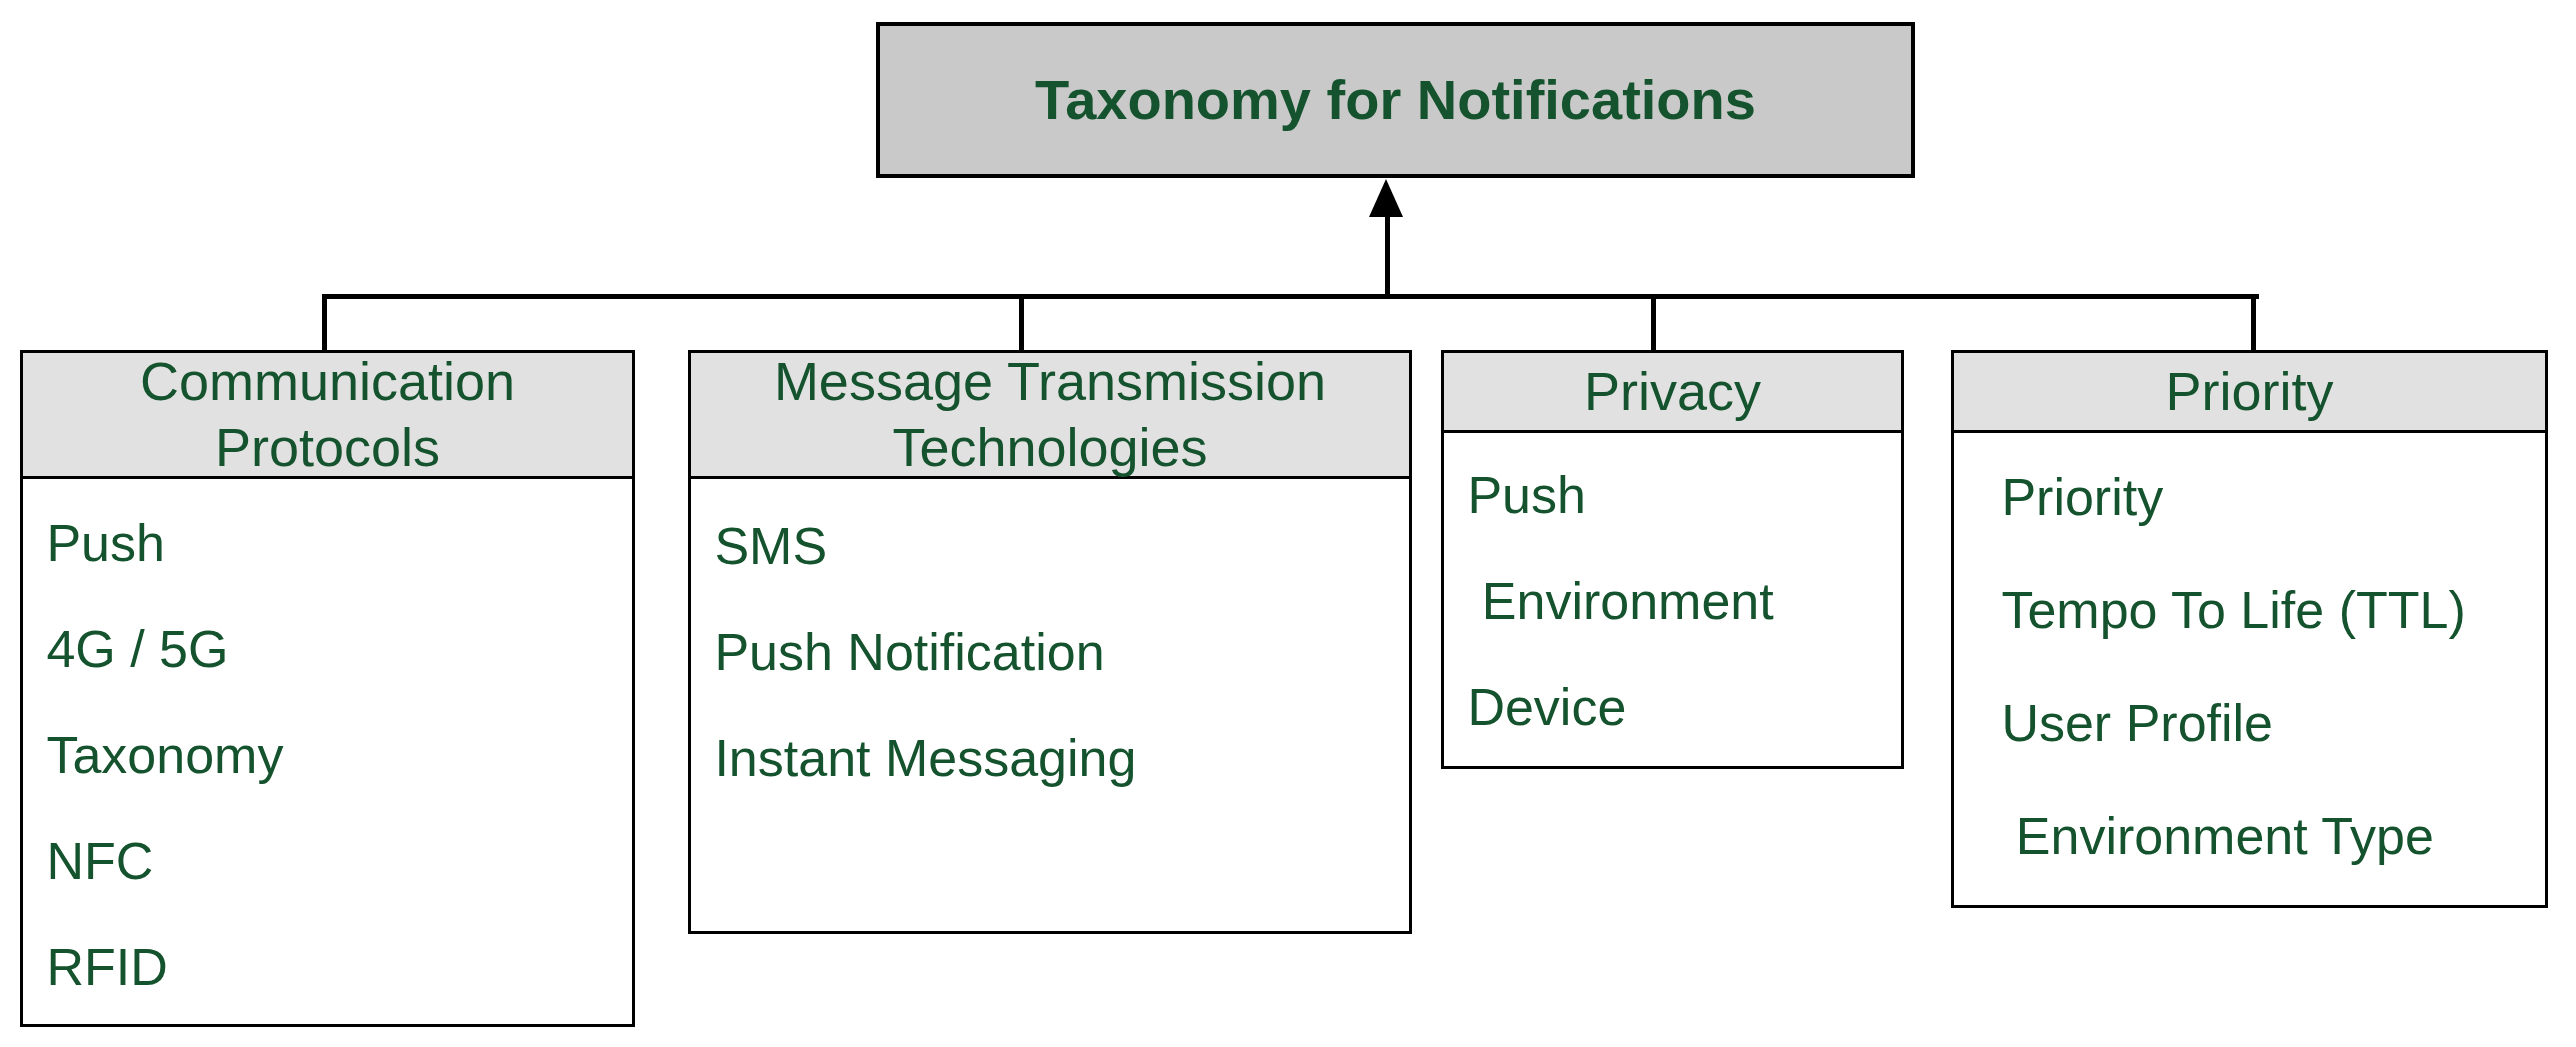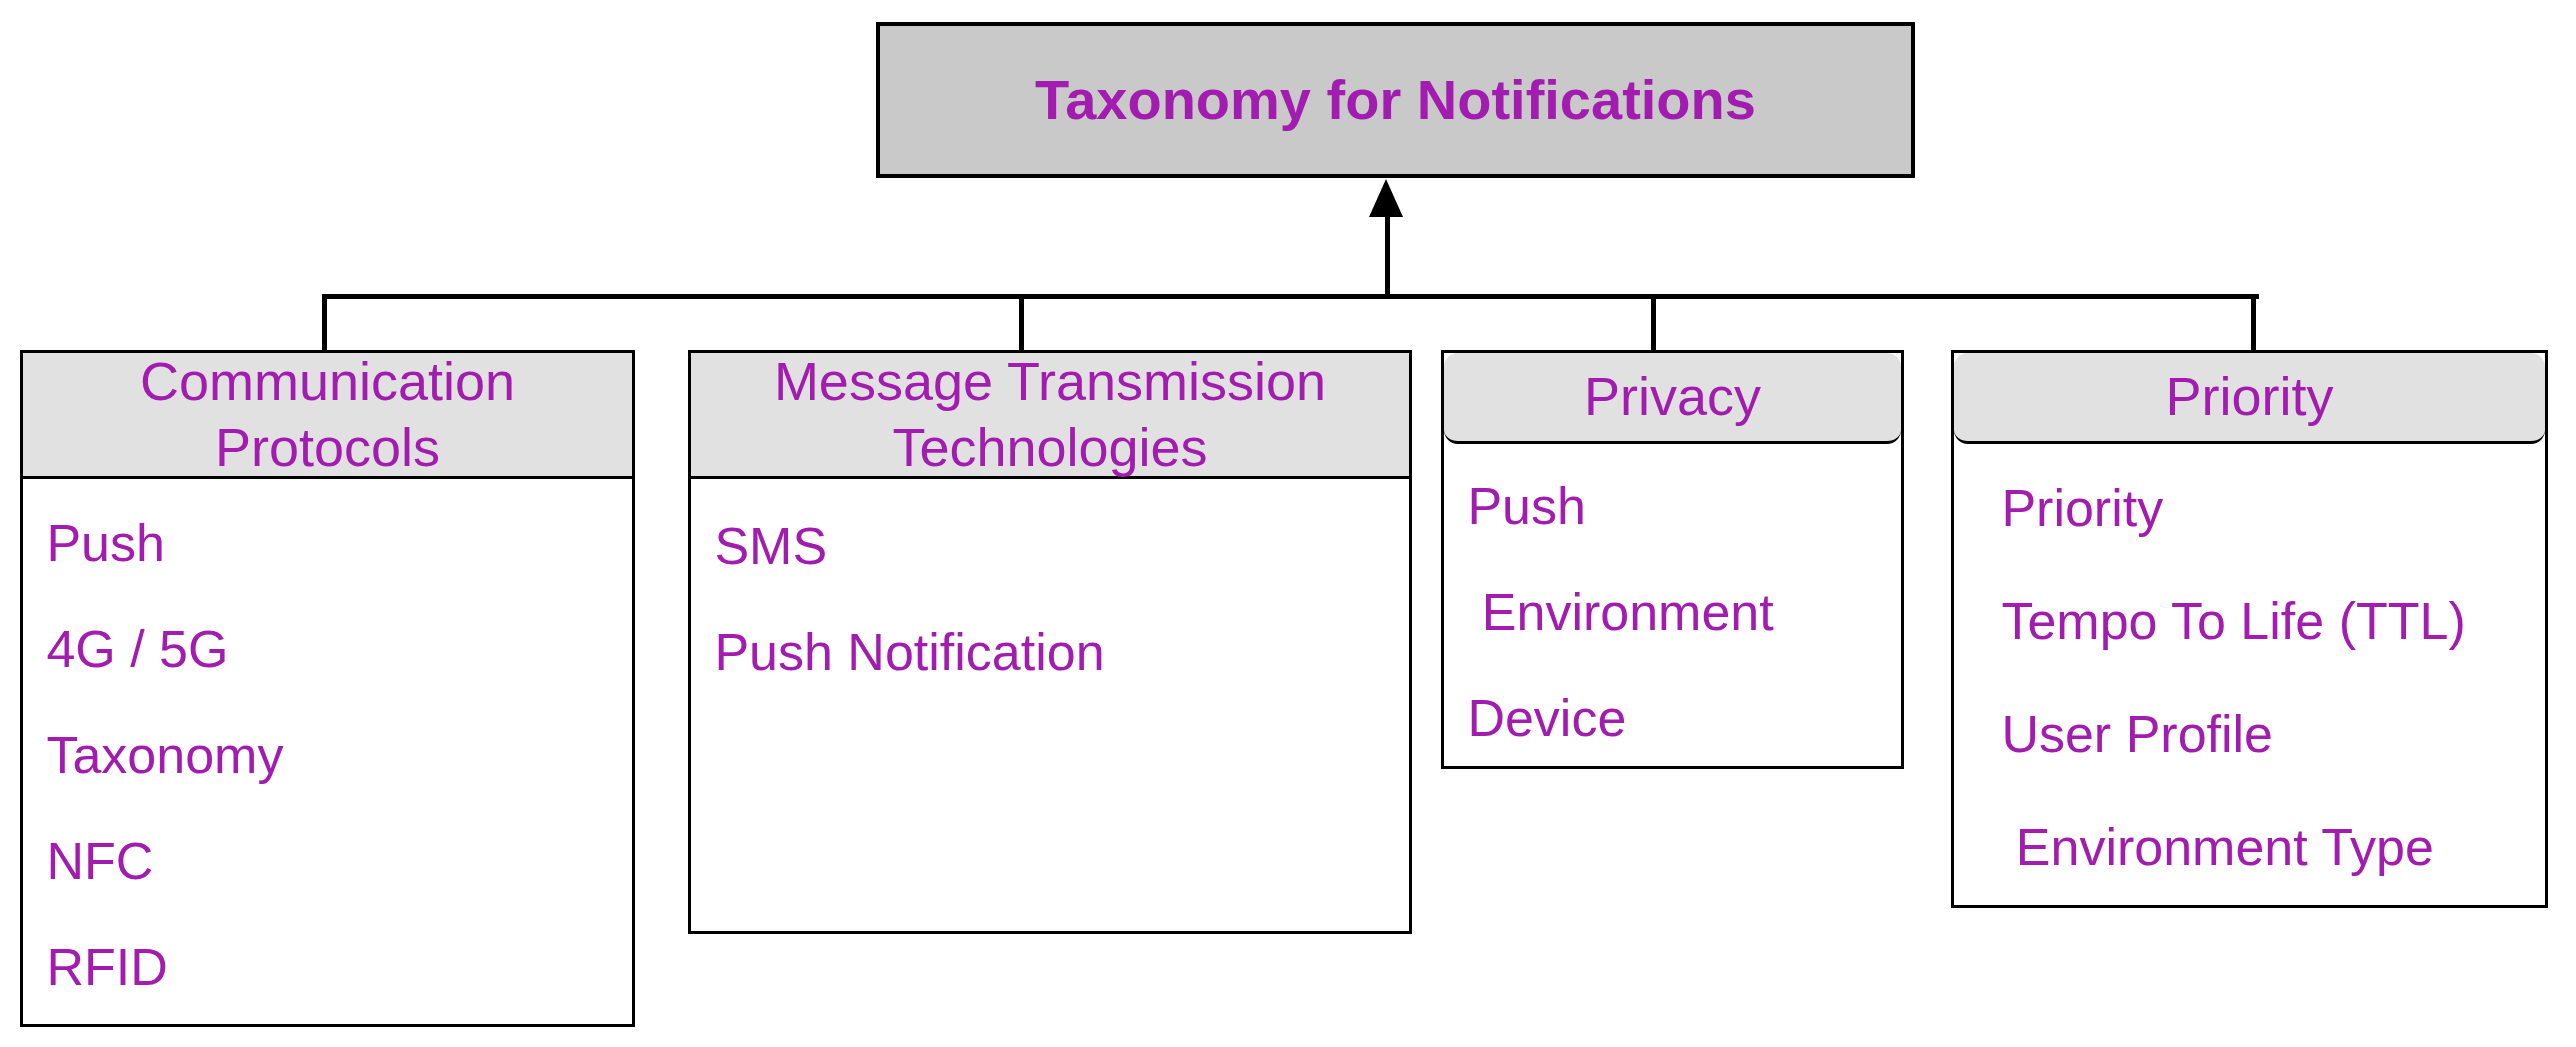--- a/index.html
+++ b/index.html
@@ -2,21 +2,21 @@
 <html style="font-size:14.4px"><head>
 <meta charset="utf-8">
 <style>
   html, body { margin: 0; padding: 0; background: #ffffff; }
   .canvas {
     position: relative;
     width: 2576px;
     height: 1047px;
     background: #ffffff;
     font-family: "Liberation Sans", sans-serif;
-    color: #a21caf;
+    color: #14532d;
     overflow: hidden;
   }
 
   
   .root-node {
     position: absolute;
     left: 876px; top: 21.6px;
     width: 1039px; height: 156px;
     background: #c9c9c9;
     border: 4.5px solid #000000;
@@ -68,21 +68,21 @@
     white-space: nowrap;
   }
   .item.indent { padding-left: 14.4px; }
 
   .node-0 { left: 20px;   top: 350px; width: 615px; height: 677px; }
   .node-1 { left: 688px;  top: 350px; width: 724px; height: 584px; }
   .node-2 { left: 1441px; top: 350px; width: 463px; height: 419px; }
   .node-3 { left: 1951px; top: 350px; width: 597px; height: 558px; }
 
   .node-0 .node-header, .node-1 .node-header { height: 126px; }
-  .node-2 .node-header, .node-3 .node-header { height: 91px; border-radius: 14px; }
+  .node-2 .node-header, .node-3 .node-header { height: 80px; }
 
   .node-0 .node-body { padding-top: 10.8px; }
   .node-1 .node-body { padding-top: 14.4px; text-align: center; }
   .node-2 .node-body { padding-top: 9px; }
   .node-3 .node-body { padding-top: 7.2px; margin-left: 24px; }
   .node-3 .item { height: 113px; }
 </style>
 </head>
 <body>
 
@@ -113,20 +113,21 @@
     </div>
   </div>
 
   <div class="node node-1">
     <div class="node-header">
       <span>Message Transmission Technologies</span>
     </div>
     <div class="node-body">
       <div class="item">SMS</div>
       <div class="item">Push Notification</div>
+      <div class="item">Instant Messaging</div>
     </div>
   </div>
 
   <div class="node node-2">
     <div class="node-header">
       <span>Privacy</span>
     </div>
     <div class="node-body">
       <div class="item">Push</div>
       <div class="item indent">Environment</div>

